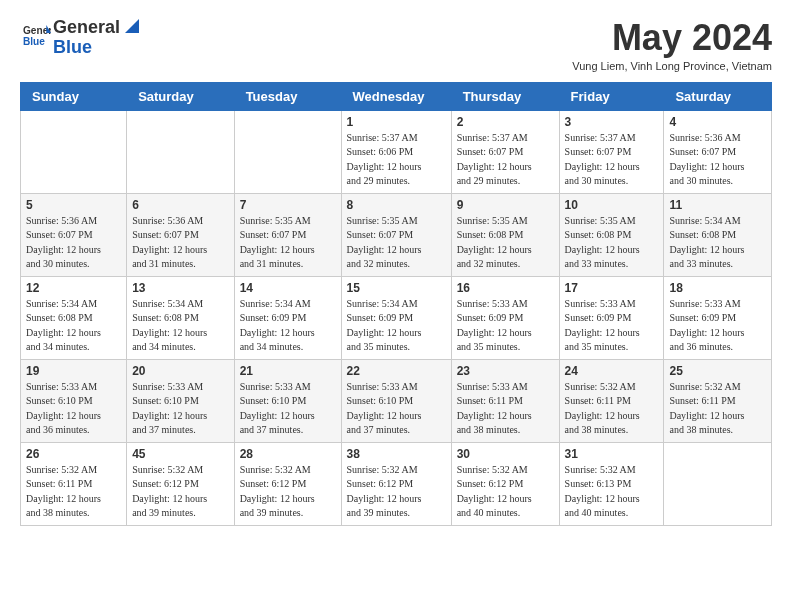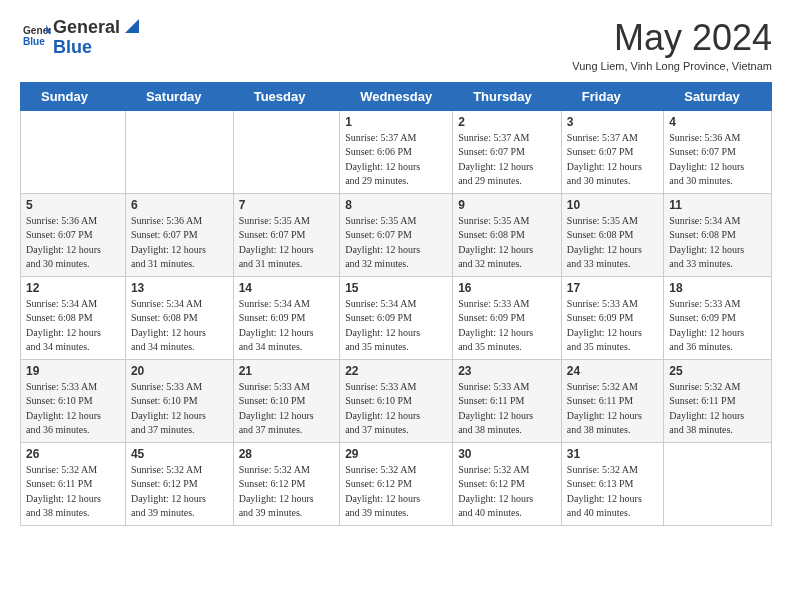--- a/index.html
+++ b/index.html
@@ -26,40 +26,40 @@
     .logo-icon {
       width: 28px;
       height: 28px;
       margin-left: 3px;
     }
     .title-block {
       text-align: right;
     }
     .month-year {
       font-size: 36px;
-      font-weight: normal;
+      font-weight: bold;
       color: #333;
       line-height: 1.1;
     }
     .location {
       font-size: 11px;
       color: #333;
       margin-top: 2px;
     }
     .calendar-table {
       width: 100%;
       border-collapse: collapse;
       margin-top: 10px;
     }
     .calendar-table th {
       background-color: #2a6ebb;
       color: #fff;
       font-size: 13px;
       font-weight: bold;
-      padding: 6px 20px;
+      padding: 6px 11px;
       text-align: left;
       border: 1px solid #2a6ebb;
     }
     .calendar-table td {
       border: 1px solid #ccc;
       vertical-align: top;
       padding: 4px 5px;
       font-size: 10.5px;
       color: #333;
       width: 113px;
@@ -259,21 +259,21 @@
           </td>
           <td>
             <span class="day-number">45</span>
             <div class="day-info">Sunrise: 5:32 AM<br>Sunset: 6:12 PM<br>Daylight: 12 hours<br>and 39 minutes.</div>
           </td>
           <td>
             <span class="day-number">28</span>
             <div class="day-info">Sunrise: 5:32 AM<br>Sunset: 6:12 PM<br>Daylight: 12 hours<br>and 39 minutes.</div>
           </td>
           <td>
-            <span class="day-number">29</span>
+            <span class="day-number">38</span>
             <div class="day-info">Sunrise: 5:32 AM<br>Sunset: 6:12 PM<br>Daylight: 12 hours<br>and 39 minutes.</div>
           </td>
           <td>
             <span class="day-number">30</span>
             <div class="day-info">Sunrise: 5:32 AM<br>Sunset: 6:12 PM<br>Daylight: 12 hours<br>and 40 minutes.</div>
           </td>
           <td>
             <span class="day-number">31</span>
             <div class="day-info">Sunrise: 5:32 AM<br>Sunset: 6:13 PM<br>Daylight: 12 hours<br>and 40 minutes.</div>
           </td>

